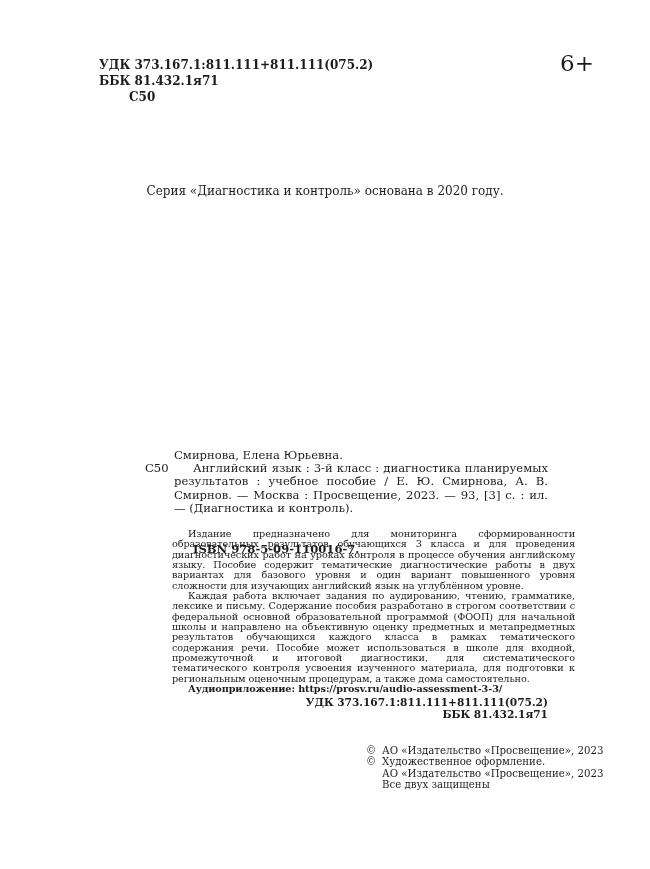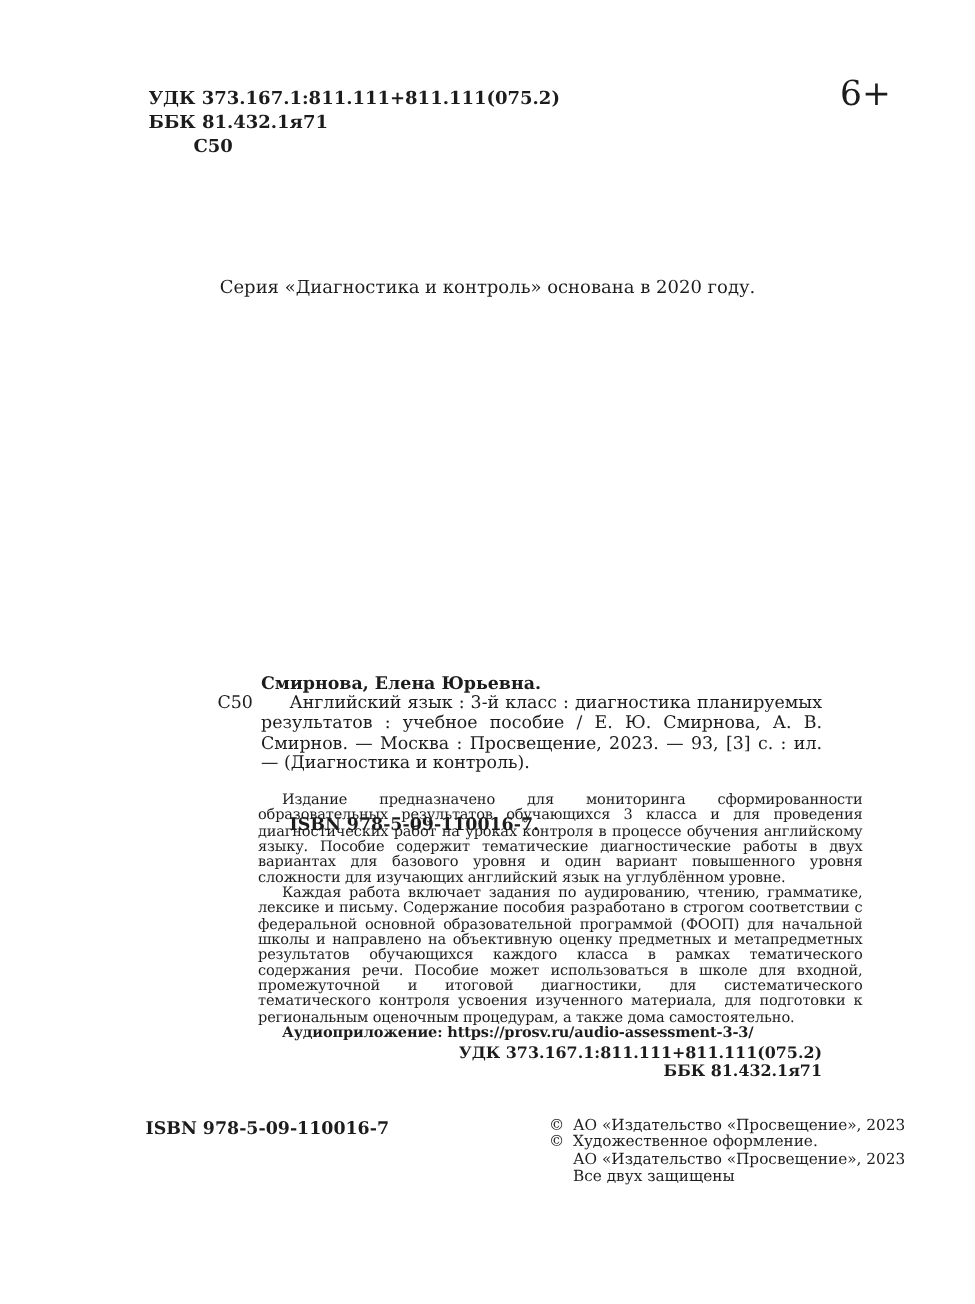--- a/index.html
+++ b/index.html
@@ -59,21 +59,21 @@
   }
   .card-code {
     position: absolute;
     left: 0;
     top: 13.2px;
   }
   .card-body {
     margin-left: 29px;
   }
   .card-author {
-    font-weight: bold;
+    font-weight: normal;
   }
   .card-description {
     margin: 0;
     text-indent: 19px;
     text-align: justify;
     hyphens: auto;
   }
   .card-isbn {
     font-weight: bold;
     text-indent: 19px;
@@ -167,21 +167,20 @@
     <p>Издание предназначено для мониторинга сформированности образовательных результатов обучающихся 3 класса и для проведения диагностических работ на уроках контроля в процессе обучения английскому языку. Пособие содержит тематические диагностические работы в двух вариантах для базового уровня и один вариант повышенного уровня сложности для изучающих английский язык на углублённом уровне.</p>
     <p>Каждая работа включает задания по аудированию, чтению, грамматике, лексике и письму. Содержание пособия разработано в строгом соответствии с федеральной основной образовательной программой (ФООП) для начальной школы и направлено на объективную оценку предметных и метапредметных результатов обучающихся каждого класса в рамках тематического содержания речи. Пособие может использоваться в школе для входной, промежуточной и итоговой диагностики, для систематического тематического контроля усвоения изученного материала, для подготовки к региональным оценочным процедурам, а также дома самостоятельно.</p>
     <p class="audio-line">Аудиоприложение: https://prosv.ru/audio-assessment-3-3/</p>
   </div>
 
   <div class="classifiers-footer">
     <div>УДК 373.167.1:811.111+811.111(075.2)</div>
     <div>ББК 81.432.1я71</div>
   </div>
 
-  <div class="imprint-isbn">ISBN 978-5-09-110016-7</div>
 
   <div class="copyright-block">
     <div class="copyright-row">
       <span class="mark">©</span>
       <span class="txt">АО «Издательство «Просвещение», 2023</span>
     </div>
     <div class="copyright-row">
       <span class="mark">©</span>
       <span class="txt">Художественное оформление.</span>
     </div>

